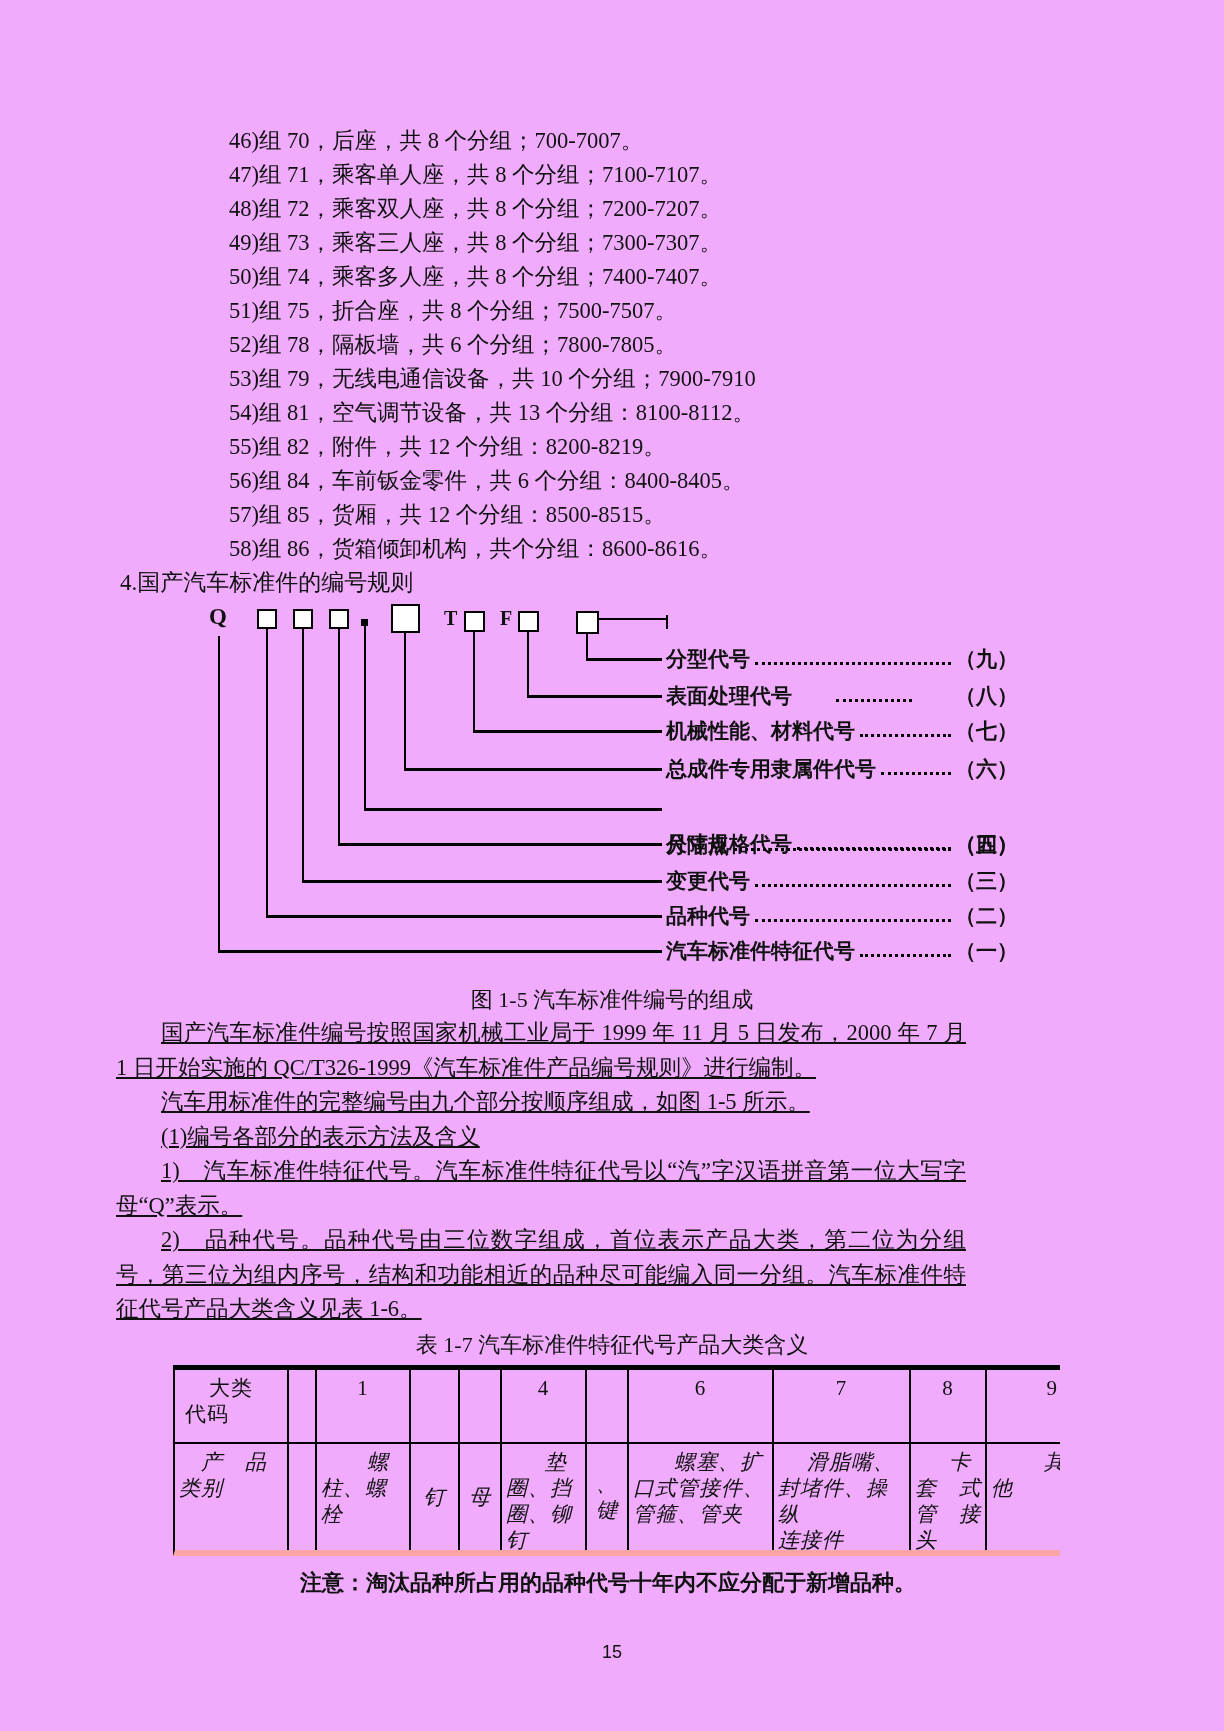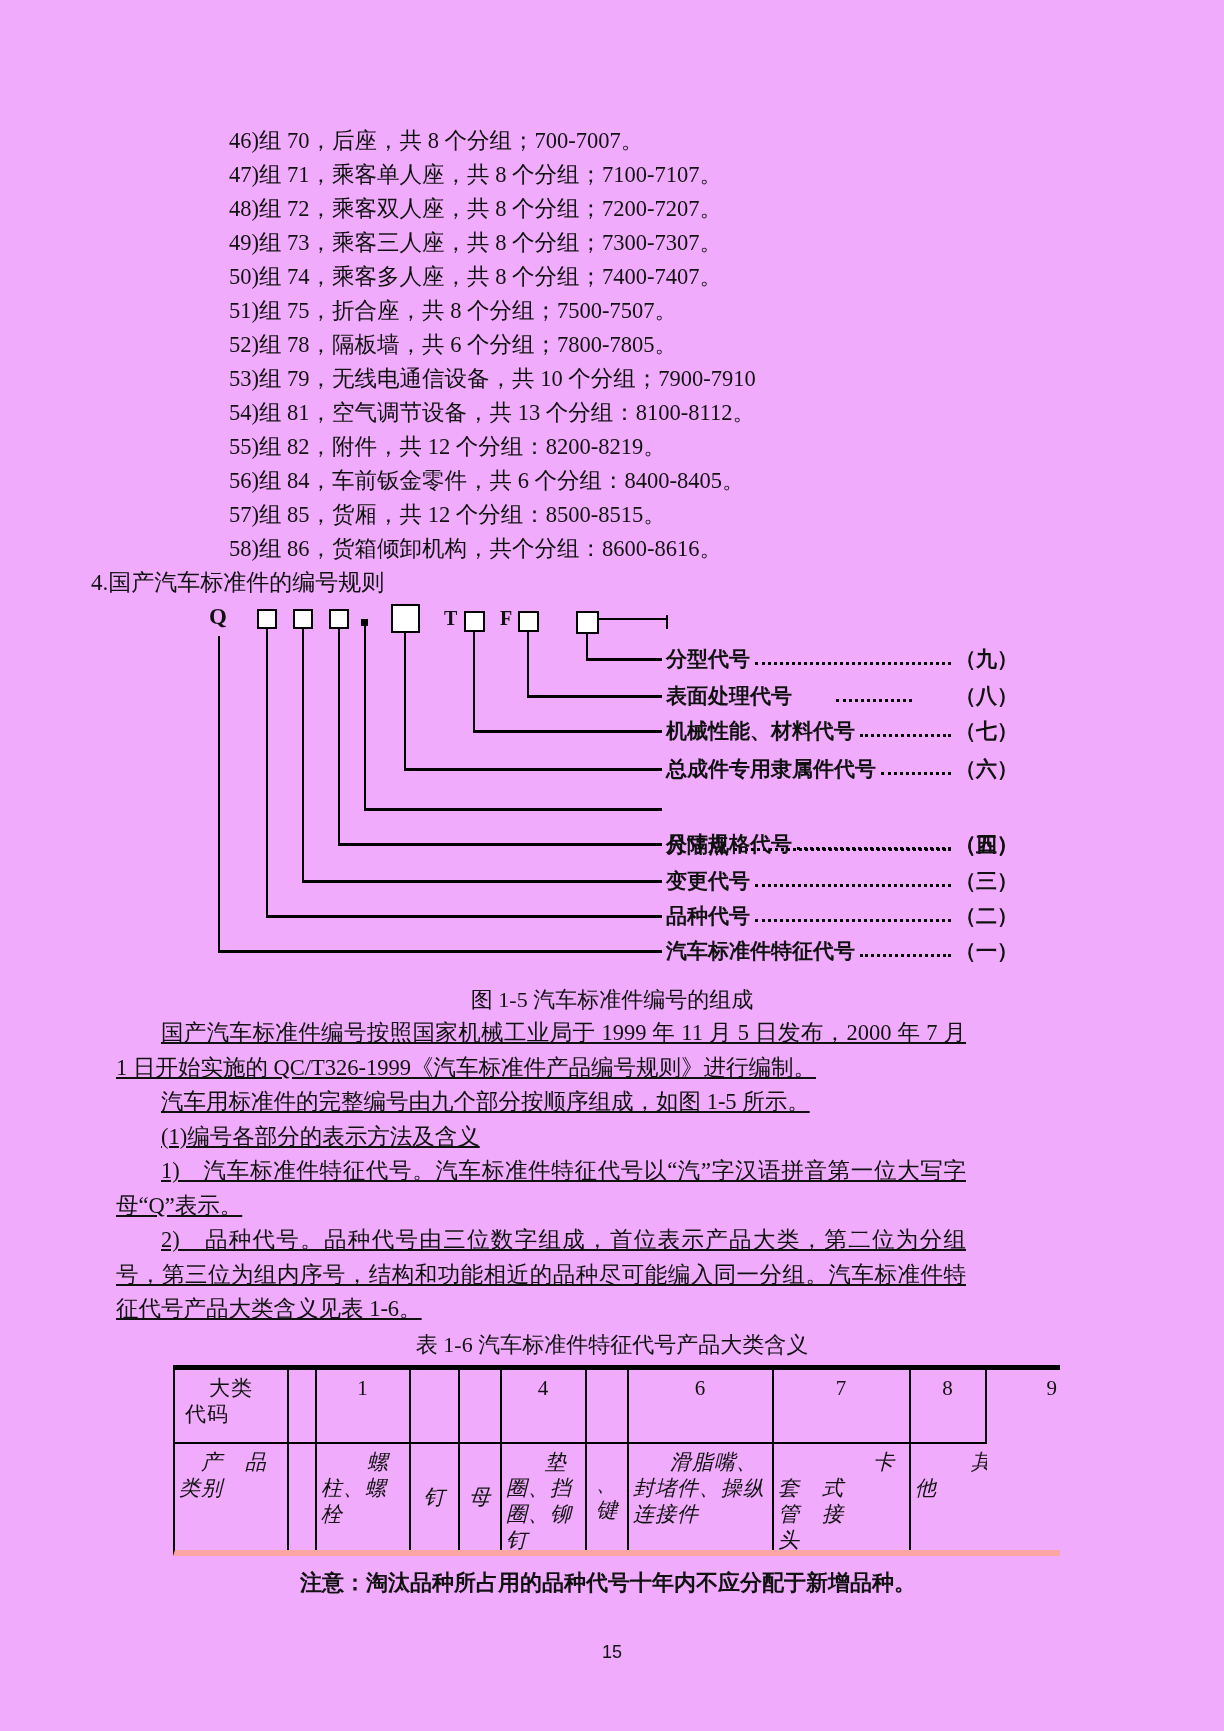--- a/index.html
+++ b/index.html
@@ -5,21 +5,21 @@
   html,body{margin:0;padding:0;background:#e8e8e8;}
   .page{
     width:1224px;height:1731px;position:relative;margin:0 auto;
     background:#f0abfc;color:#111;
     font-family:"Liberation Serif","DejaVu Serif",serif;
     overflow:hidden;
   }
   
   .list{padding-top:124px;margin-left:229px;font-size:22.5px;line-height:34px;}
   .list .li{white-space:nowrap;}
-  .heading{margin-left:91px;font-size:23px;line-height:34px;}
+  .heading{margin-left:120px;font-size:23px;line-height:34px;}
   
   .diagram{position:relative;width:1224px;height:384px;}
   .codebox{position:absolute;border:2px solid #000;box-sizing:border-box;background:#fff;}
   .dletter{position:absolute;font-weight:bold;font-size:22px;line-height:22px;}
   .vline{position:absolute;width:2px;background:#000;}
   .hline{position:absolute;height:3px;background:#000;}
   .thinline{position:absolute;height:2px;background:#000;}
   .dot{position:absolute;width:7px;height:7px;background:#000;}
   .dlabel{position:absolute;left:666px;width:352px;height:30px;display:flex;align-items:center;
           font-weight:bold;font-size:21px;white-space:nowrap;}
@@ -158,21 +158,21 @@
   <div class="caption">图 1-5 汽车标准件编号的组成</div>
 
   <div class="paras">
     <div class="p">国产汽车标准件编号按照国家机械工业局于 1999 年 11 月 5 日发布，2000 年 7 月 1 日开始实施的 QC/T326-1999《汽车标准件产品编号规则》进行编制。</div>
     <div class="p">汽车用标准件的完整编号由九个部分按顺序组成，如图 1-5 所示。</div>
     <div class="p">(1)编号各部分的表示方法及含义</div>
     <div class="p">1)　汽车标准件特征代号。汽车标准件特征代号以“汽”字汉语拼音第一位大写字母“Q”表示。</div>
     <div class="p">2)　品种代号。品种代号由三位数字组成，首位表示产品大类，第二位为分组号，第三位为组内序号，结构和功能相近的品种尽可能编入同一分组。汽车标准件特征代号产品大类含义见表 1-6。</div>
   </div>
 
-  <div class="tbl-title">表 1-6 汽车标准件特征代号产品大类含义</div>
+  <div class="tbl-title">表 1-7 汽车标准件特征代号产品大类含义</div>
 
   <div class="ptable">
 
     <div class="tc">
       <div style="text-align:center;">大类</div>
       <div class="ll" style="padding-left:6px;">代码</div>
     </div>
     <div class="tc numcell"></div>
     <div class="tc numcell">1</div>
     <div class="tc numcell"></div>
@@ -204,20 +204,25 @@
       <div class="lr" style="padding-right:14px;">垫</div>
       <div class="ll">圈、挡</div>
       <div class="ll">圈、铆</div>
       <div class="ll">钉</div>
     </div>
     <div class="tc r2 vmid">
       <div>、</div>
       <div>键</div>
     </div>
     <div class="tc r2">
+      <div class="lr" style="padding-right:6px;">螺塞、扩</div>
+      <div class="ll">口式管接件、</div>
+      <div class="ll">管箍、管夹</div>
+    </div>
+    <div class="tc r2">
       <div class="lr" style="padding-right:10px;">滑脂嘴、</div>
       <div class="ll">封堵件、操纵</div>
       <div class="ll">连接件</div>
     </div>
     <div class="tc r2">
       <div class="lr" style="padding-right:10px;">卡</div>
       <div class="ll">套　式</div>
       <div class="ll">管　接</div>
       <div class="ll">头</div>
     </div>

